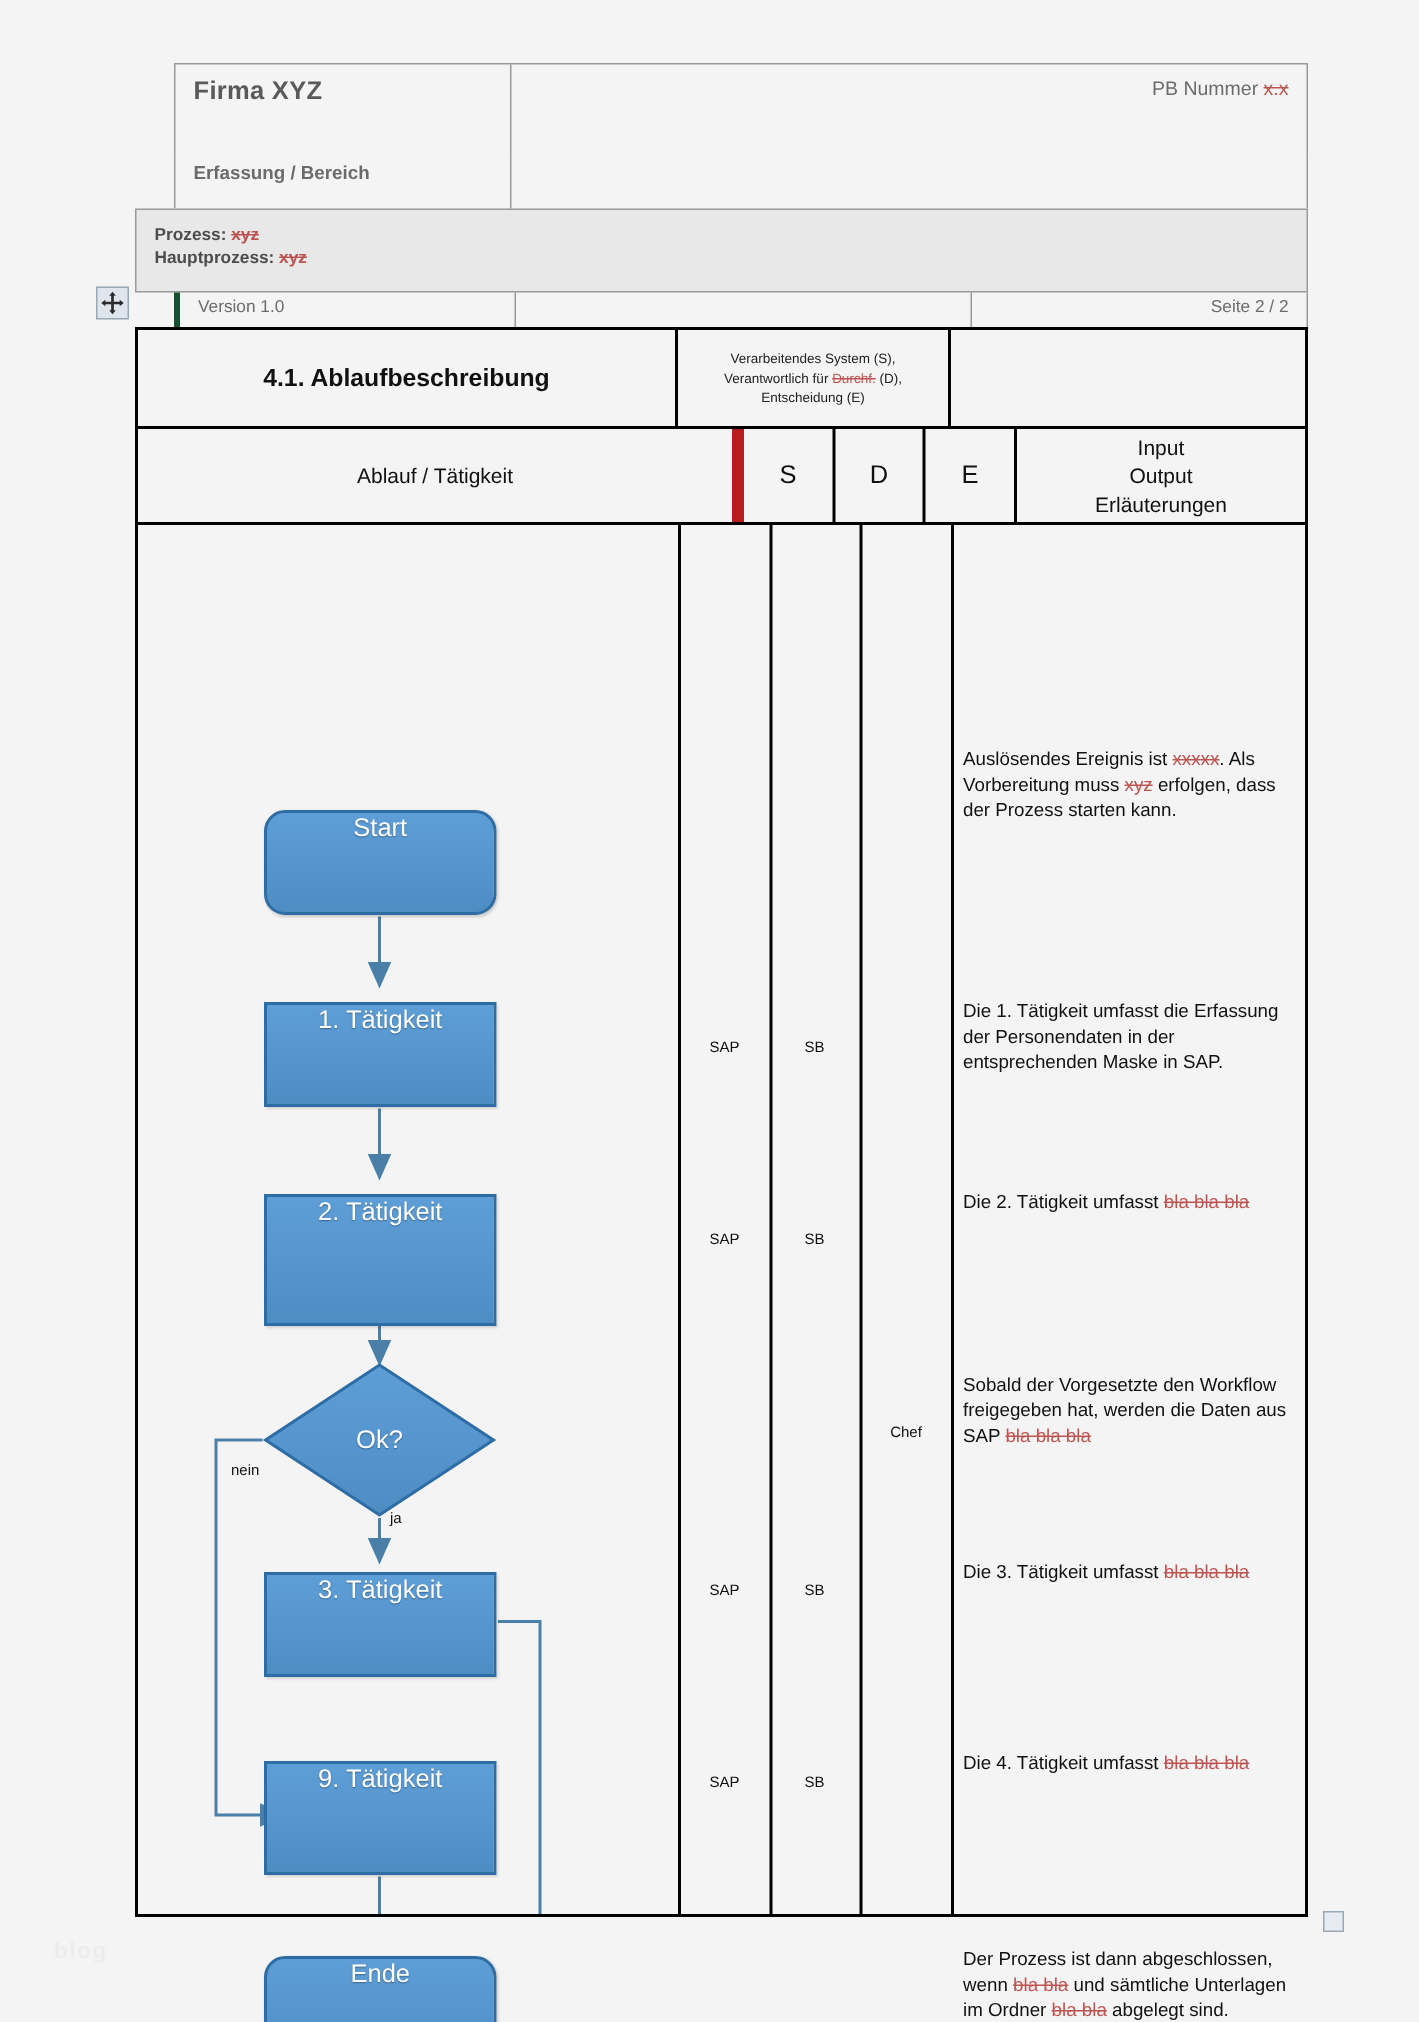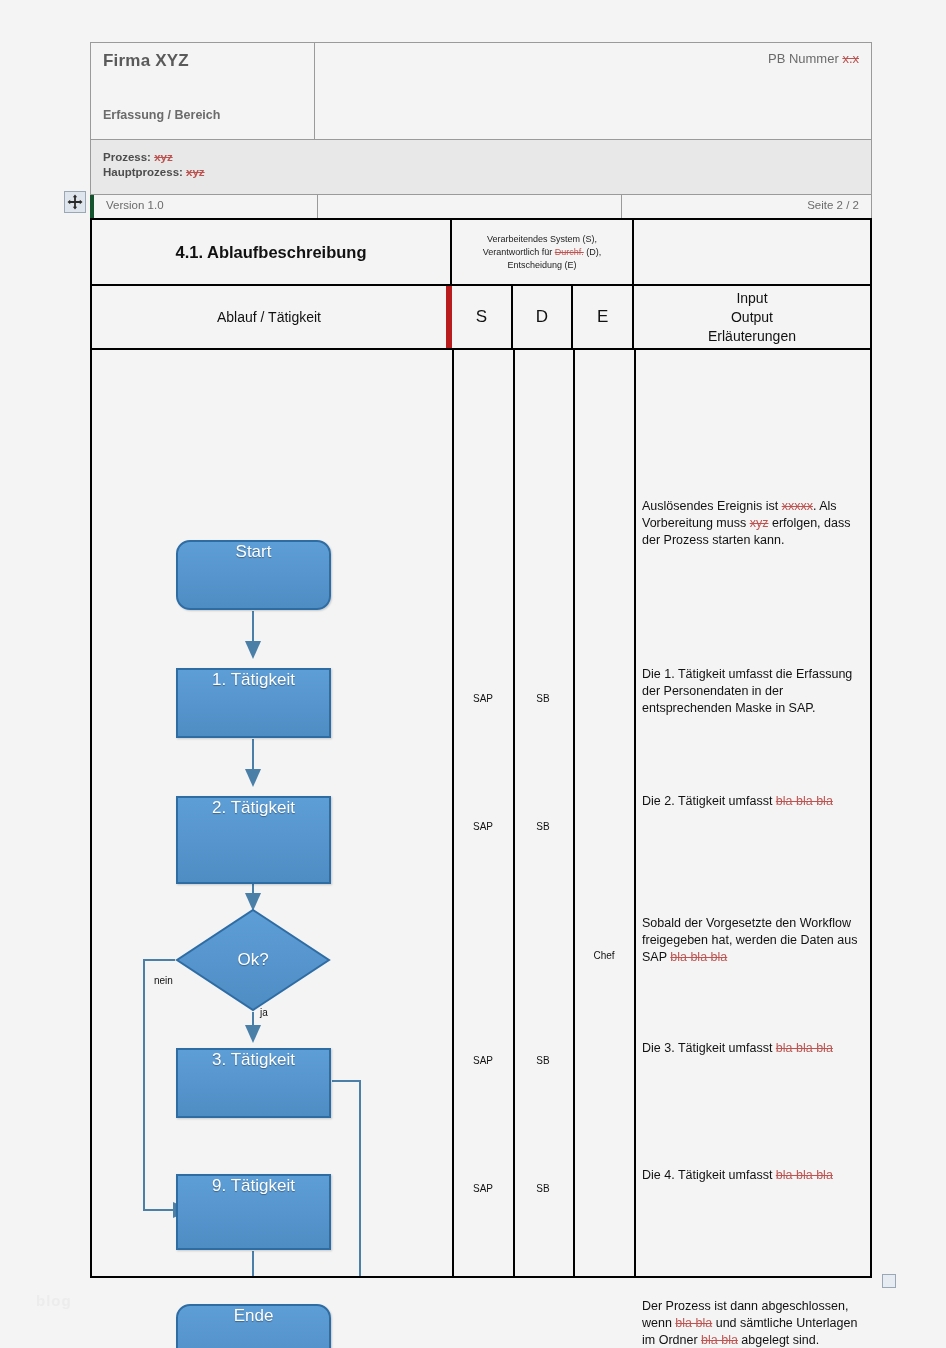--- a/index.html
+++ b/index.html
@@ -22,21 +22,21 @@
     width: 946px; height: 1348px;
     background: #f4f4f4;
   }
 
   
   #header-block {
     position: absolute;
     left: 90px; top: 42px;
     width: 782px;
   }
-  .hdr-row { display: flex; }
+  .hdr-row { display: flex; margin-left: 26px; }
   .hdr-top {
     border: 1px solid #9a9a9a;
     border-bottom: none;
     height: 62px;
   }
   .hdr-cell-company {
     width: 224px;
     border-right: 1px solid #9a9a9a;
     box-sizing: border-box;
     padding: 8px 0 0 12px;
@@ -161,22 +161,22 @@
     box-sizing: border-box;
     display: flex; align-items: center; justify-content: center;
     text-align: center;
     font-size: 9px; color: #222; line-height: 13px;
     padding: 0 4px;
   }
   .mt-cell-io-head { flex: 1; }
 
   .mt-sub-row { height: 62px; border-bottom: 2px solid #000; }
   .mt-cell-ablauf {
-    width: 360px;
-    border-right: 6px solid #b91c1c;
+    width: 404px;
+    border-right: 8px solid #b91c1c;
     box-sizing: border-box;
     display: flex; align-items: center; justify-content: center;
     font-size: 14px; color: #111;
   }
   .mt-cell-s, .mt-cell-d, .mt-cell-e {
     width: 60.666px;
     border-right: 2px solid #000;
     box-sizing: border-box;
     display: flex; align-items: center; justify-content: center;
     font-size: 17px; color: #111;

